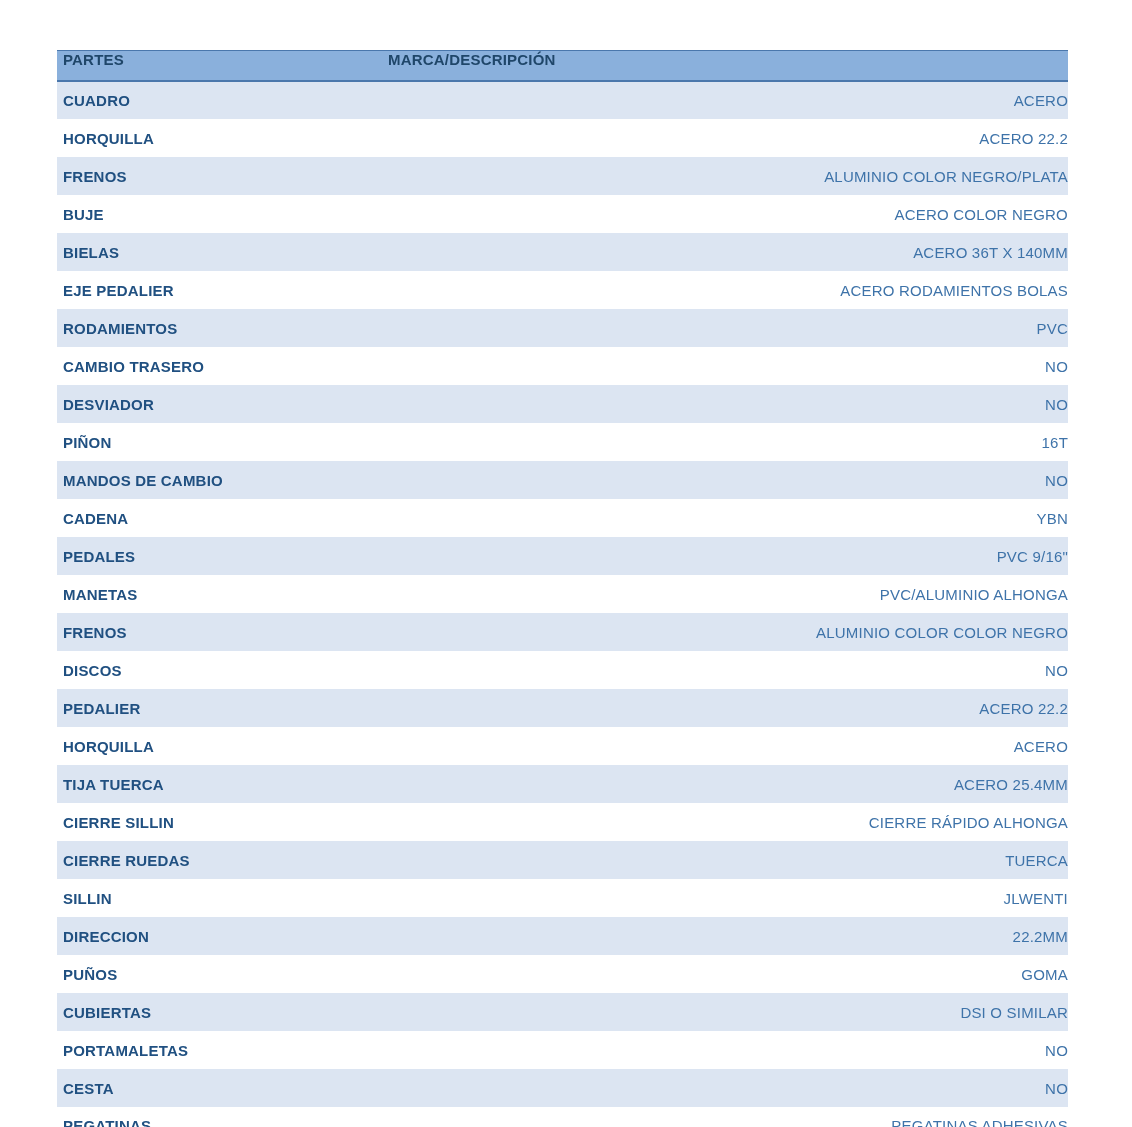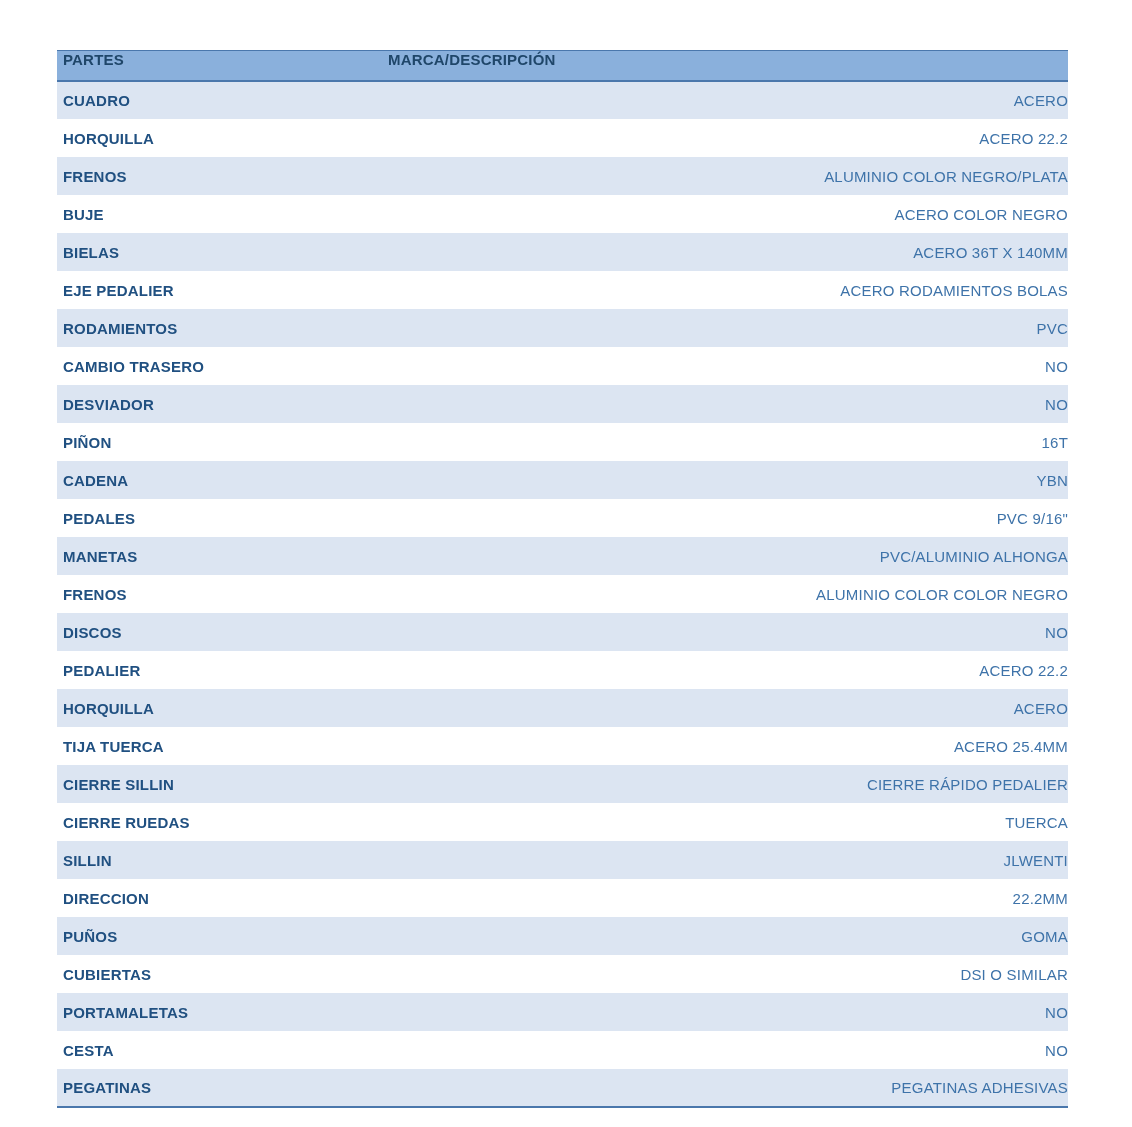--- a/index.html
+++ b/index.html
@@ -120,20 +120,24 @@
   </tr>
         <tr>
     <td class="part">DESVIADOR</td>
     <td class="desc">NO</td>
   </tr>
         <tr>
     <td class="part">PIÑON</td>
     <td class="desc">16T</td>
   </tr>
         <tr>
+    <td class="part">MANDOS DE CAMBIO</td>
+    <td class="desc">NO</td>
+  </tr>
+        <tr>
     <td class="part">CADENA</td>
     <td class="desc">YBN</td>
   </tr>
         <tr>
     <td class="part">PEDALES</td>
     <td class="desc">PVC 9/16"</td>
   </tr>
         <tr>
     <td class="part">MANETAS</td>
     <td class="desc">PVC/ALUMINIO ALHONGA</td>
@@ -153,21 +157,21 @@
         <tr>
     <td class="part">HORQUILLA</td>
     <td class="desc">ACERO</td>
   </tr>
         <tr>
     <td class="part">TIJA TUERCA</td>
     <td class="desc">ACERO 25.4MM</td>
   </tr>
         <tr>
     <td class="part">CIERRE SILLIN</td>
-    <td class="desc">CIERRE RÁPIDO PEDALIER</td>
+    <td class="desc">CIERRE RÁPIDO ALHONGA</td>
   </tr>
         <tr>
     <td class="part">CIERRE RUEDAS</td>
     <td class="desc">TUERCA</td>
   </tr>
         <tr>
     <td class="part">SILLIN</td>
     <td class="desc">JLWENTI</td>
   </tr>
         <tr>

